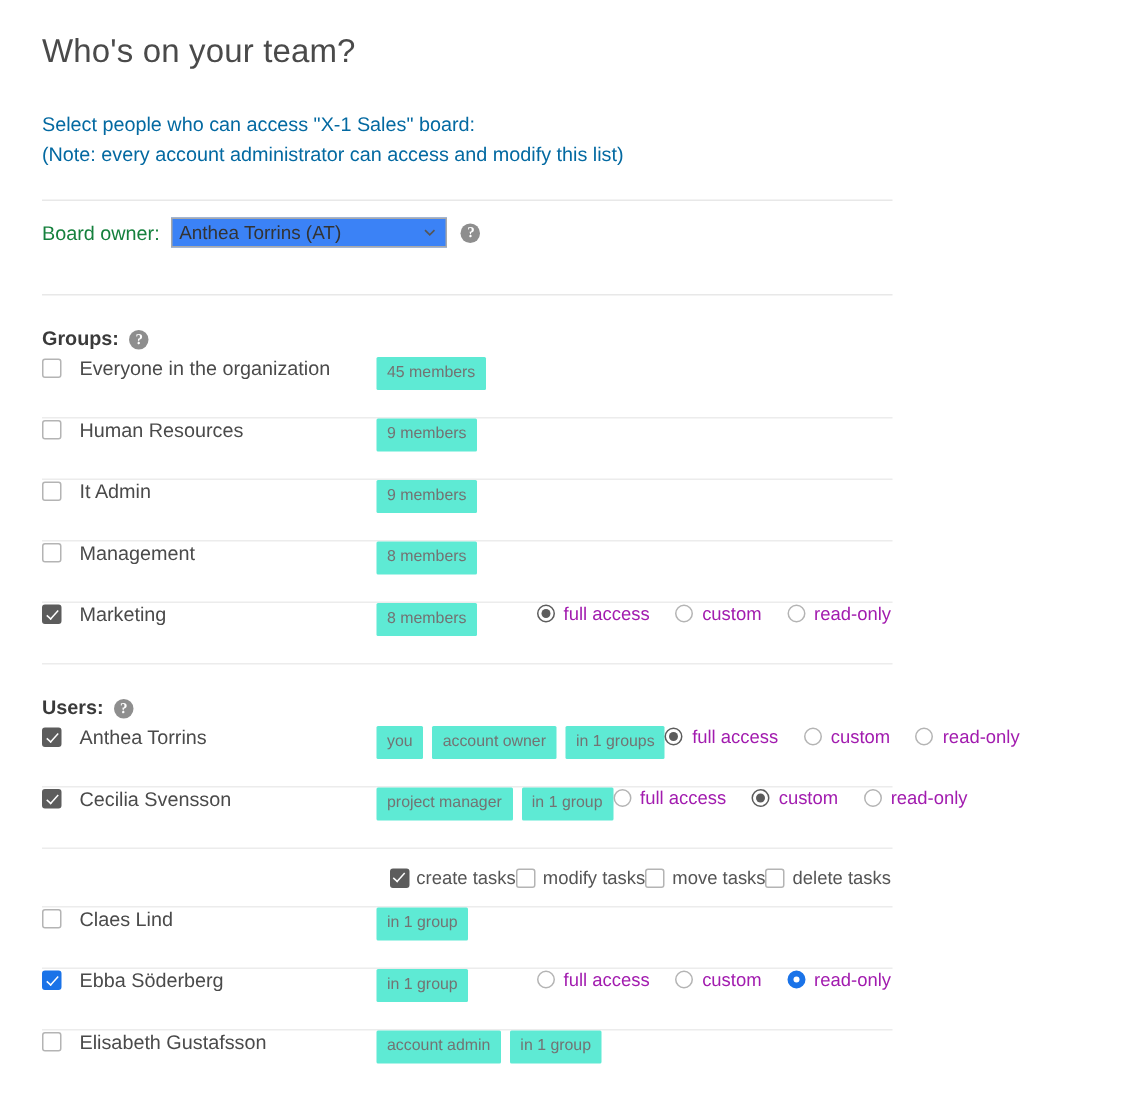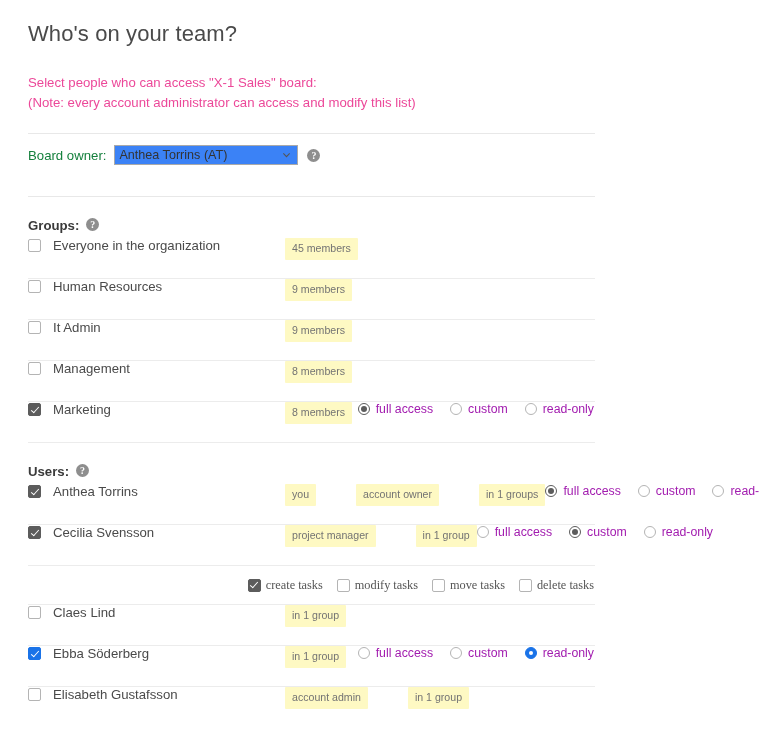--- a/index.html
+++ b/index.html
@@ -31,21 +31,21 @@
     font-size: 22px;
     font-weight: 400;
     color: #4a4a4a;
     letter-spacing: 0.1px;
   }
   .intro {
     margin: 0;
     padding-top: 26px;
     font-size: 13.2px;
     line-height: 20px;
-    color: #ec4899;
+    color: #0369a1;
   }
   .intro .line { display: block; }
 
   
   .rule {
     height: 1px;
     background: #e8e8e8;
     font-size: 0;
     line-height: 0;
   }
@@ -108,21 +108,21 @@
   .owner-help { margin-left: 9px; }
 
   
   .section-head {
     font-size: 13.2px;
     font-weight: 700;
     color: #3a3a3a;
     padding-top: 21px;
     padding-bottom: 5px;
     display: flex;
-    align-items: flex-start;
+    align-items: flex-end;
   }
   .section-head .help { margin-left: 7px; }
 
   
   .row {
     position: relative;
     display: flex;
     align-items: flex-start;
     height: 40px;
     border-bottom: 1px solid #ececec;
@@ -185,28 +185,27 @@
   }
 
   
   .badges {
     display: flex;
     align-items: center;
     gap: 6px;
     flex: 0 0 auto;
   }
   .badge {
-    background: #fef9c3;
+    background: #5eead4;
     color: #737373;
     font-size: 10.6px;
     line-height: 1;
     padding: 5px 7px 6px;
     white-space: nowrap;
     border-radius: 1px;
-    margin-left: 34px;
   }
 
   
   .access {
     margin-left: auto;
     display: flex;
     align-items: center;
     gap: 17px;
     padding-right: 1px;
   }
@@ -255,22 +254,20 @@
     left: 3px;
     top: 3px;
     width: 4px;
     height: 4px;
   }
 
   
   .perms {
     display: flex;
     align-items: center;
-    gap: 14px;
-    font-family: Liberation Serif, serif;
   }
   .perm {
     display: flex;
     align-items: center;
     cursor: pointer;
     white-space: nowrap;
   }
   .perm .lbl {
     font-size: 12.3px;
     color: #555555;

